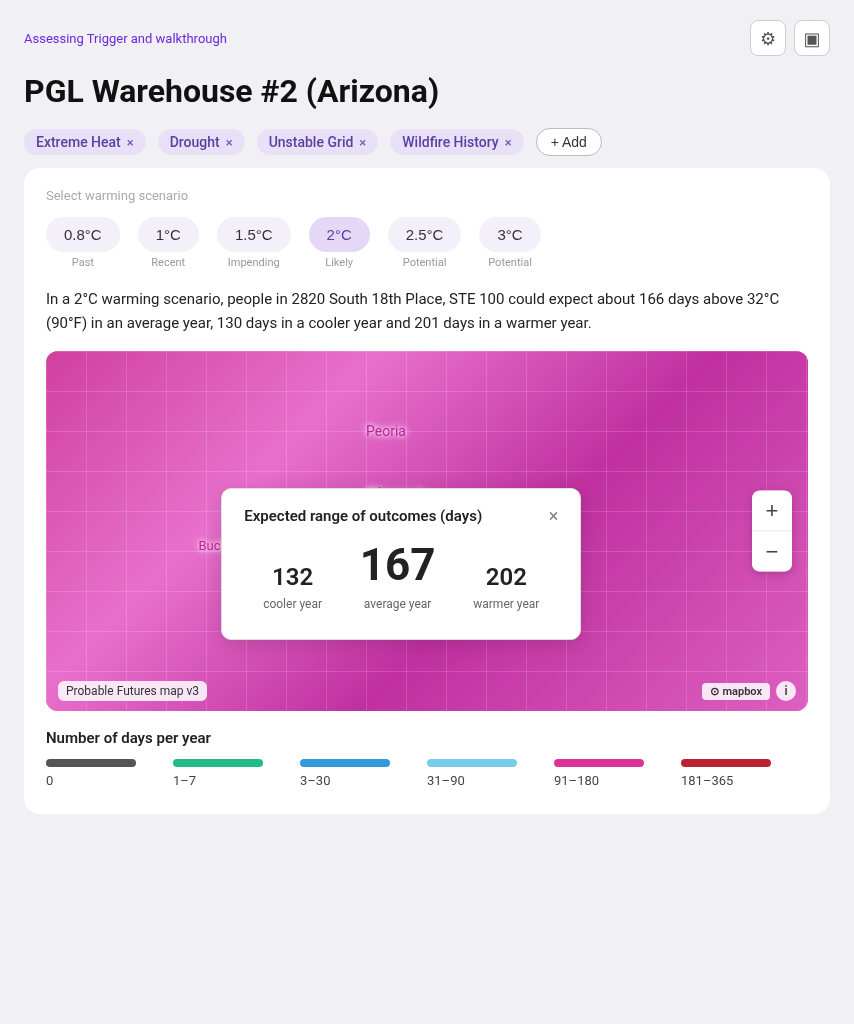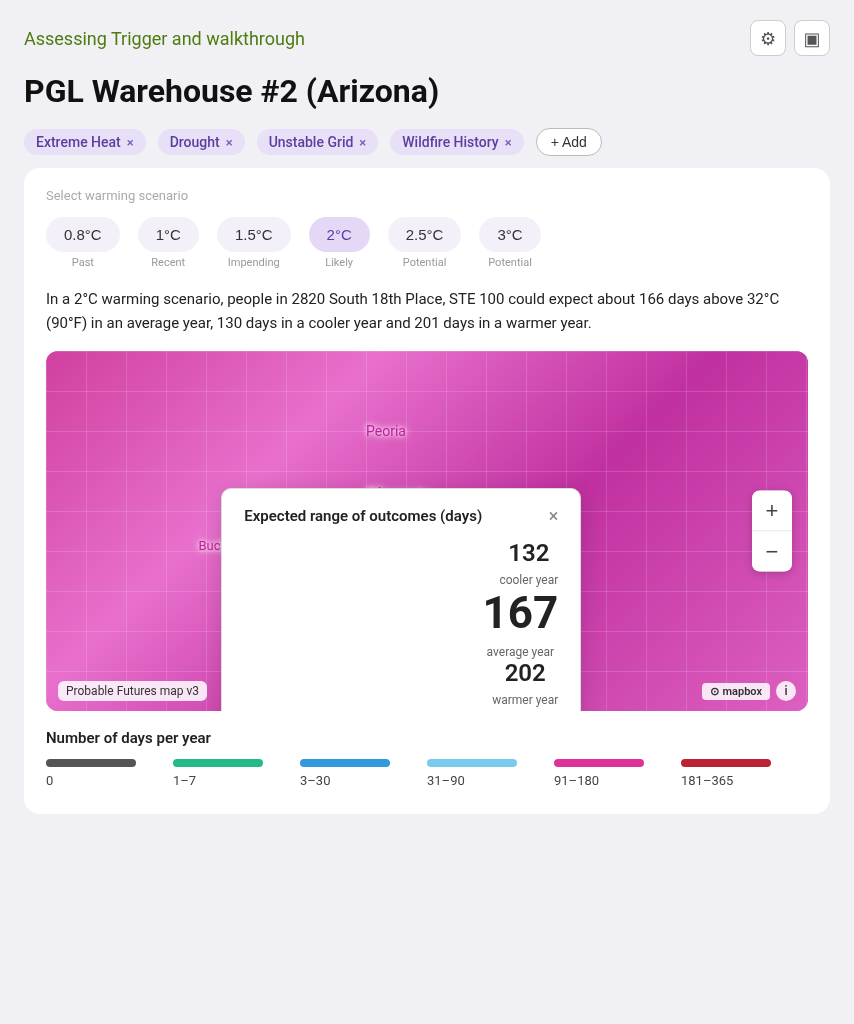--- a/index.html
+++ b/index.html
@@ -16,22 +16,22 @@
       min-height: 1024px;
       padding: 20px 24px;
     }
     .top-bar {
       display: flex;
       justify-content: space-between;
       align-items: center;
       margin-bottom: 16px;
     }
     .top-bar-title {
-      font-size: 18px;
-      color: #4d7c0f;
+      font-size: 13px;
+      color: #6d28d9;
       font-weight: 400;
     }
     .top-bar-icons {
       display: flex;
       gap: 8px;
     }
     .icon-btn {
       width: 36px;
       height: 36px;
       border: 1px solid #ccc;
@@ -198,21 +198,20 @@
       font-size: 18px;
       color: #888;
       cursor: pointer;
       line-height: 1;
     }
     .popup-values {
       display: flex;
       justify-content: space-around;
       align-items: flex-end;
       margin-bottom: 10px;
-      flex-direction: column;
     }
     .popup-val {
       display: flex;
       flex-direction: column;
       align-items: center;
       gap: 6px;
     }
     .popup-val .number {
       font-size: 24px;
       font-weight: 600;

